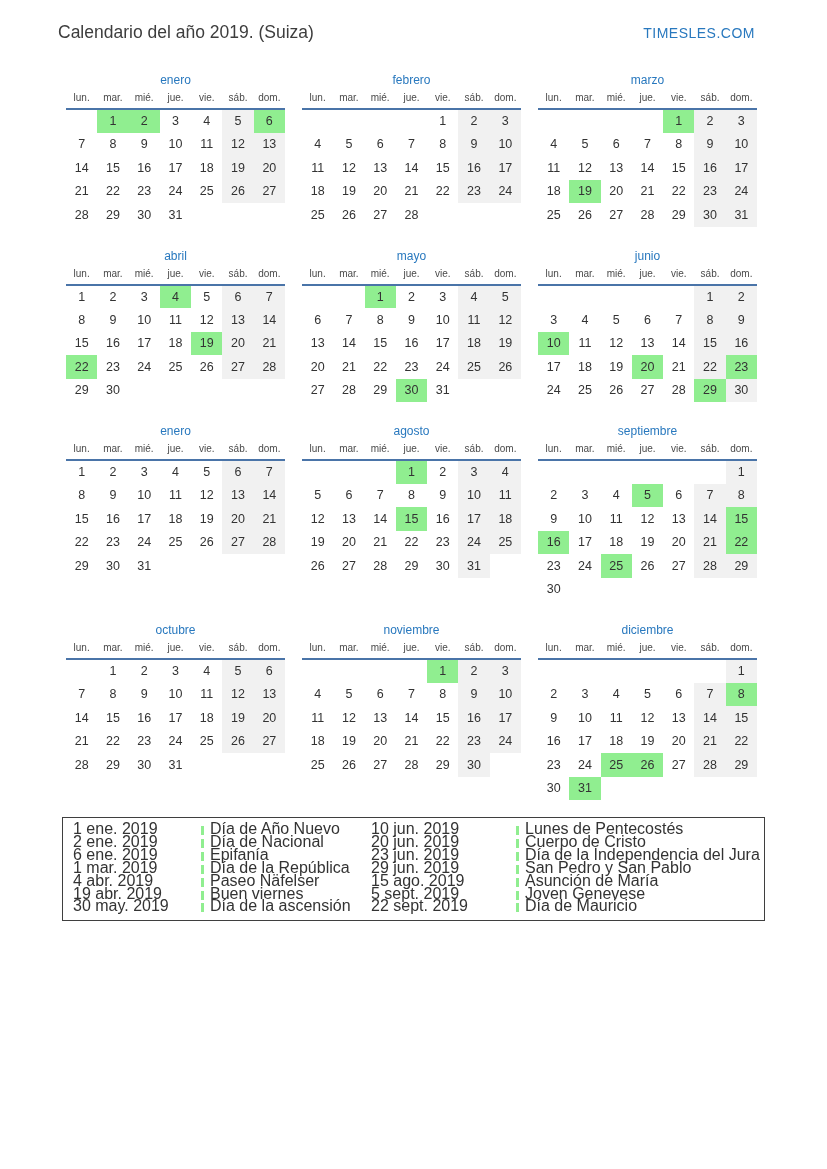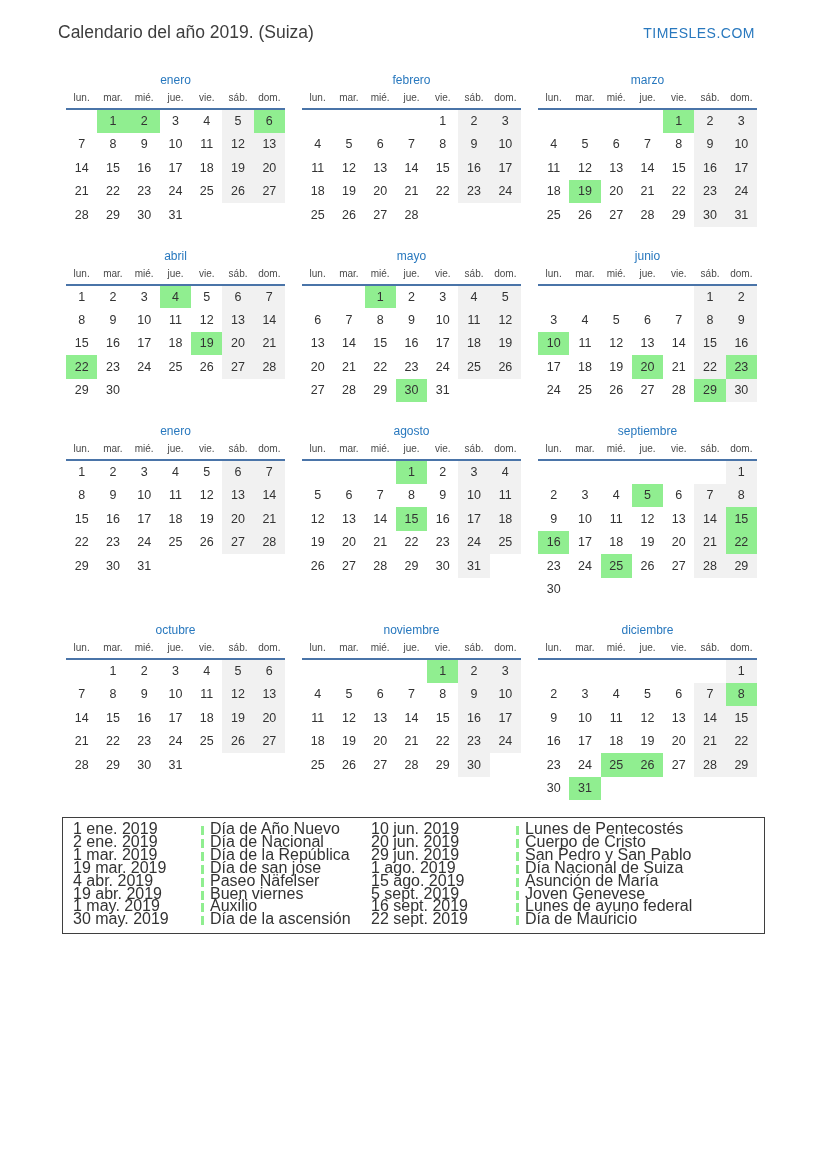--- a/index.html
+++ b/index.html
@@ -854,49 +854,43 @@
         <div class="lg-date">10 jun. 2019</div>
         <div class="lg-name"><span class="marker"></span><span>Lunes de Pentecostés</span></div>
       </div>
       <div class="legend-row">
         <div class="lg-date">2 ene. 2019</div>
         <div class="lg-name"><span class="marker"></span><span>Día de Nacional</span></div>
         <div class="lg-date">20 jun. 2019</div>
         <div class="lg-name"><span class="marker"></span><span>Cuerpo de Cristo</span></div>
       </div>
       <div class="legend-row">
+        <div class="lg-date">6 ene. 2019</div>
+        <div class="lg-name"><span class="marker"></span><span>Epifanía</span></div>
+        <div class="lg-date">23 jun. 2019</div>
+        <div class="lg-name"><span class="marker"></span><span>Día de la Independencia del Jura</span></div>
+      </div>
+      <div class="legend-row">
         <div class="lg-date">1 mar. 2019</div>
         <div class="lg-name"><span class="marker"></span><span>Día de la República</span></div>
         <div class="lg-date">29 jun. 2019</div>
         <div class="lg-name"><span class="marker"></span><span>San Pedro y San Pablo</span></div>
-      </div>
-      <div class="legend-row">
-        <div class="lg-date">19 mar. 2019</div>
-        <div class="lg-name"><span class="marker"></span><span>Día de san jose</span></div>
-        <div class="lg-date">1 ago. 2019</div>
-        <div class="lg-name"><span class="marker"></span><span>Día Nacional de Suiza</span></div>
       </div>
       <div class="legend-row">
         <div class="lg-date">4 abr. 2019</div>
         <div class="lg-name"><span class="marker"></span><span>Paseo Näfelser</span></div>
         <div class="lg-date">15 ago. 2019</div>
         <div class="lg-name"><span class="marker"></span><span>Asunción de María</span></div>
       </div>
       <div class="legend-row">
         <div class="lg-date">19 abr. 2019</div>
         <div class="lg-name"><span class="marker"></span><span>Buen viernes</span></div>
         <div class="lg-date">5 sept. 2019</div>
         <div class="lg-name"><span class="marker"></span><span>Joven Genevese</span></div>
       </div>
       <div class="legend-row">
-        <div class="lg-date">1 may. 2019</div>
-        <div class="lg-name"><span class="marker"></span><span>Auxilio</span></div>
-        <div class="lg-date">16 sept. 2019</div>
-        <div class="lg-name"><span class="marker"></span><span>Lunes de ayuno federal</span></div>
-      </div>
-      <div class="legend-row">
         <div class="lg-date">30 may. 2019</div>
         <div class="lg-name"><span class="marker"></span><span>Día de la ascensión</span></div>
         <div class="lg-date">22 sept. 2019</div>
         <div class="lg-name"><span class="marker"></span><span>Día de Mauricio</span></div>
       </div>
     </div>
 </div>
 
 </body></html>

